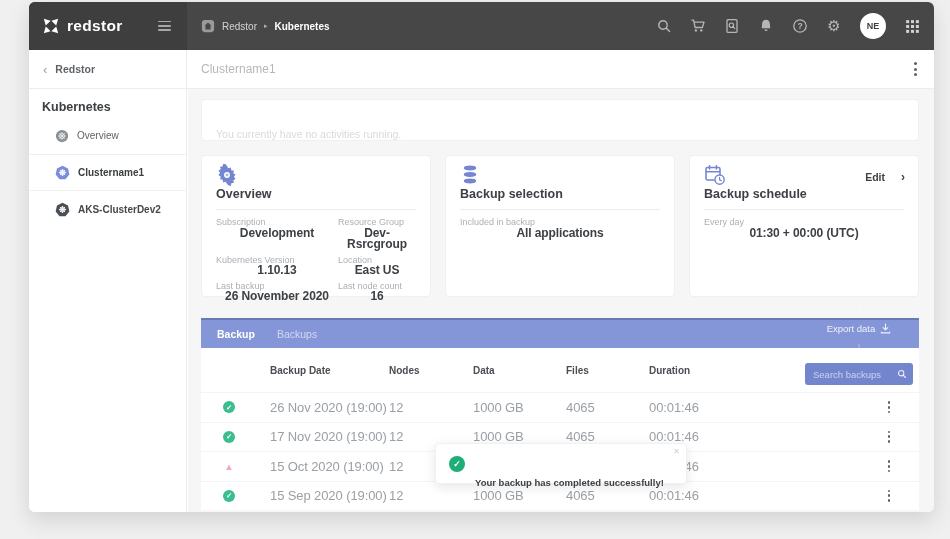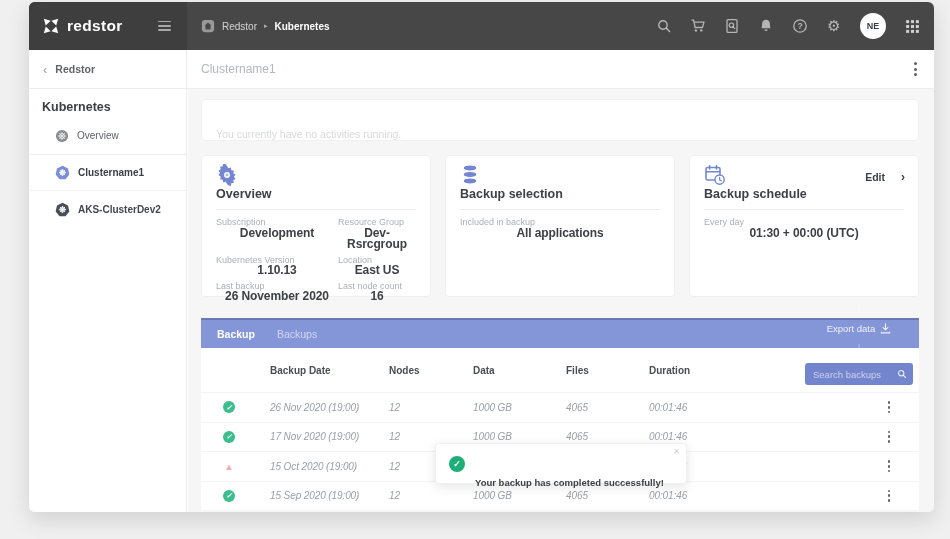--- a/index.html
+++ b/index.html
@@ -66,21 +66,21 @@
   .bar-sep { color:rgba(255,255,255,.4); font-size:10px; }
   .searchbox { width:108px; height:22px; background:#7285cd; border-radius:3px; display:flex; align-items:center; padding:0 6px 0 8px; }
   .searchbox input { flex:1; min-width:0; border:none; outline:none; background:transparent; font-size:9.5px; color:#fff; font-family:"Liberation Sans",sans-serif; }
   .searchbox input::placeholder { color:rgba(255,255,255,.62); }
   .searchbox .mag { color:rgba(255,255,255,.85); display:flex; }
 
   .table { background:#fff; }
   .trow { display:grid; grid-template-columns:69px 119px 84px 93px 83px 1fr 60px; align-items:center; }
   .thead { height:44px; }
   .thead .th { font-size:10px; font-weight:700; color:#4a4d52; }
-  .tbody .trow { height:29.5px; border-top:1px solid #f2f3f4; font-size:10px; letter-spacing:-.1px; color:#9aa0a6;font-style:italic; }
+  .tbody .trow { height:29.5px; border-top:1px solid #f2f3f4; font-size:13px; letter-spacing:-.1px; color:#9aa0a6; }
   .status { margin-left:22px; width:12px; height:12px; display:flex; align-items:center; justify-content:center; }
   .status[data-status="success"] { background:#3bbd8d; border-radius:50%; color:#fff; font-size:7.5px; font-weight:700; }
   .status[data-status="success"]::before { content:"\2713"; }
   .status[data-status="warning"] { color:#f2abb3; font-size:9.5px; }
   .status[data-status="warning"]::before { content:"\25B2"; }
   .row-kebab { justify-self:center; display:flex; flex-direction:column; gap:2.2px; padding:3px; cursor:pointer; }
   .row-kebab i { width:2.6px; height:2.6px; border-radius:50%; background:#5f6368; }
 
   
   .toast { position:absolute; left:406px; top:441px; width:252px; height:41px; background:#fff; border:1px solid #f0f0f0; border-radius:4px; box-shadow:0 3px 12px rgba(0,0,0,.1); display:flex; align-items:center; padding:0 10px 0 13px; gap:10px; }

